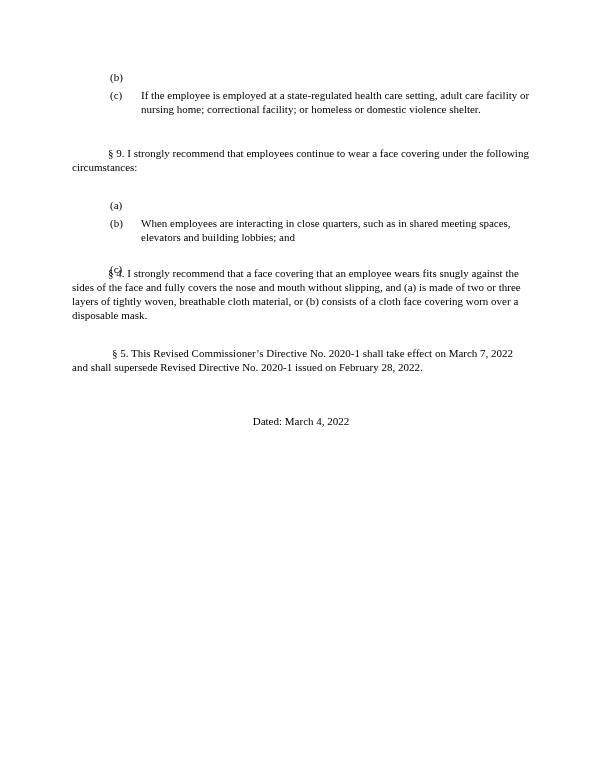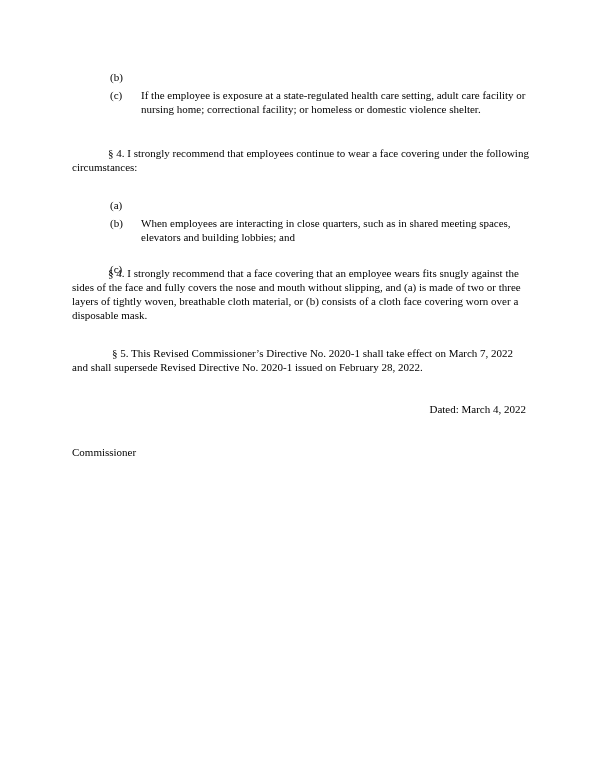--- a/index.html
+++ b/index.html
@@ -58,22 +58,22 @@
     text-indent: 36px;
     text-align: left;
   }
   .section-para.deep-indent {
     text-indent: 40px;
     font-family: Liberation Serif, serif;
   }
 
   
   .plain-para {
-    margin: 4px;
-    text-align: right;
+    margin: 16px;
+    text-align: center;
   }
 
   .spacer-sm { height: 8px; }
   .spacer-lg { height: 25px; }
 
   .signature-block {
     margin: 0;
     line-height: 14px;
   }
   .signature-block div { white-space: nowrap; }
@@ -83,26 +83,26 @@
 
 <div class="page">
   <div class="content">
 
     <p class="list-item">
       <span class="marker">(b)</span>
     </p>
 
     <p class="list-item last-of-group">
       <span class="marker">(c)</span>
-      <span class="body">If the employee is exposure at a state-regulated health care setting, adult care facility or nursing home; correctional facility; or homeless or domestic violence shelter.</span>
+      <span class="body">If the employee is employed at a state-regulated health care setting, adult care facility or nursing home; correctional facility; or homeless or domestic violence shelter.</span>
     </p>
 
     <div class="spacer-sm"></div>
 
-    <p class="section-para">§ 4.  I strongly recommend that employees continue to wear a face covering under the following circumstances:</p>
+    <p class="section-para">§ 9.  I strongly recommend that employees continue to wear a face covering under the following circumstances:</p>
 
     <div class="spacer-sm"></div>
 
     <p class="list-item">
       <span class="marker">(a)</span>
     </p>
 
     <p class="list-item">
       <span class="marker">(b)</span>
       <span class="body">When employees are interacting in close quarters, such as in shared meeting spaces, elevators and building lobbies; and</span>
@@ -118,17 +118,16 @@
 
     <p class="section-para deep-indent">§ 5.  This Revised Commissioner’s Directive No. 2020-1 shall take effect on March 7, 2022 and shall supersede Revised Directive No. 2020-1 issued on February 28, 2022.</p>
 
     <div class="spacer-sm"></div>
 
     <p class="plain-para">Dated:  March 4, 2022</p>
 
     <div class="spacer-lg"></div>
 
     <div class="signature-block">
-      <div>Commissioner</div>
     </div>
 
   </div>
 </div>
 
 </body></html>

